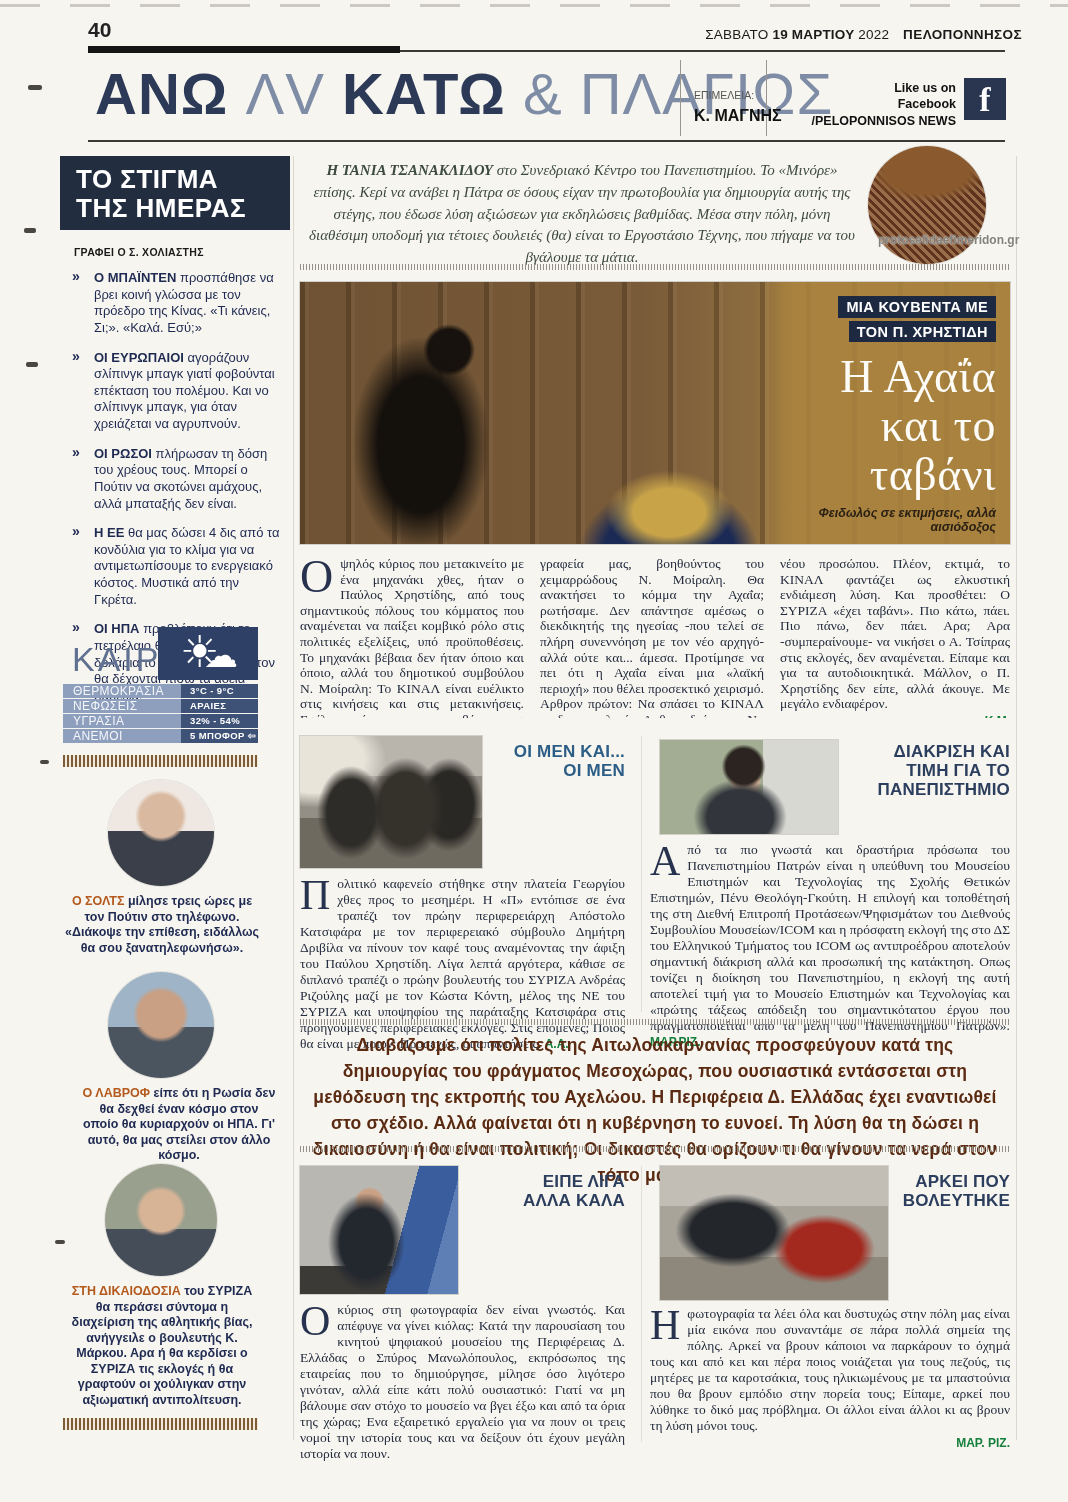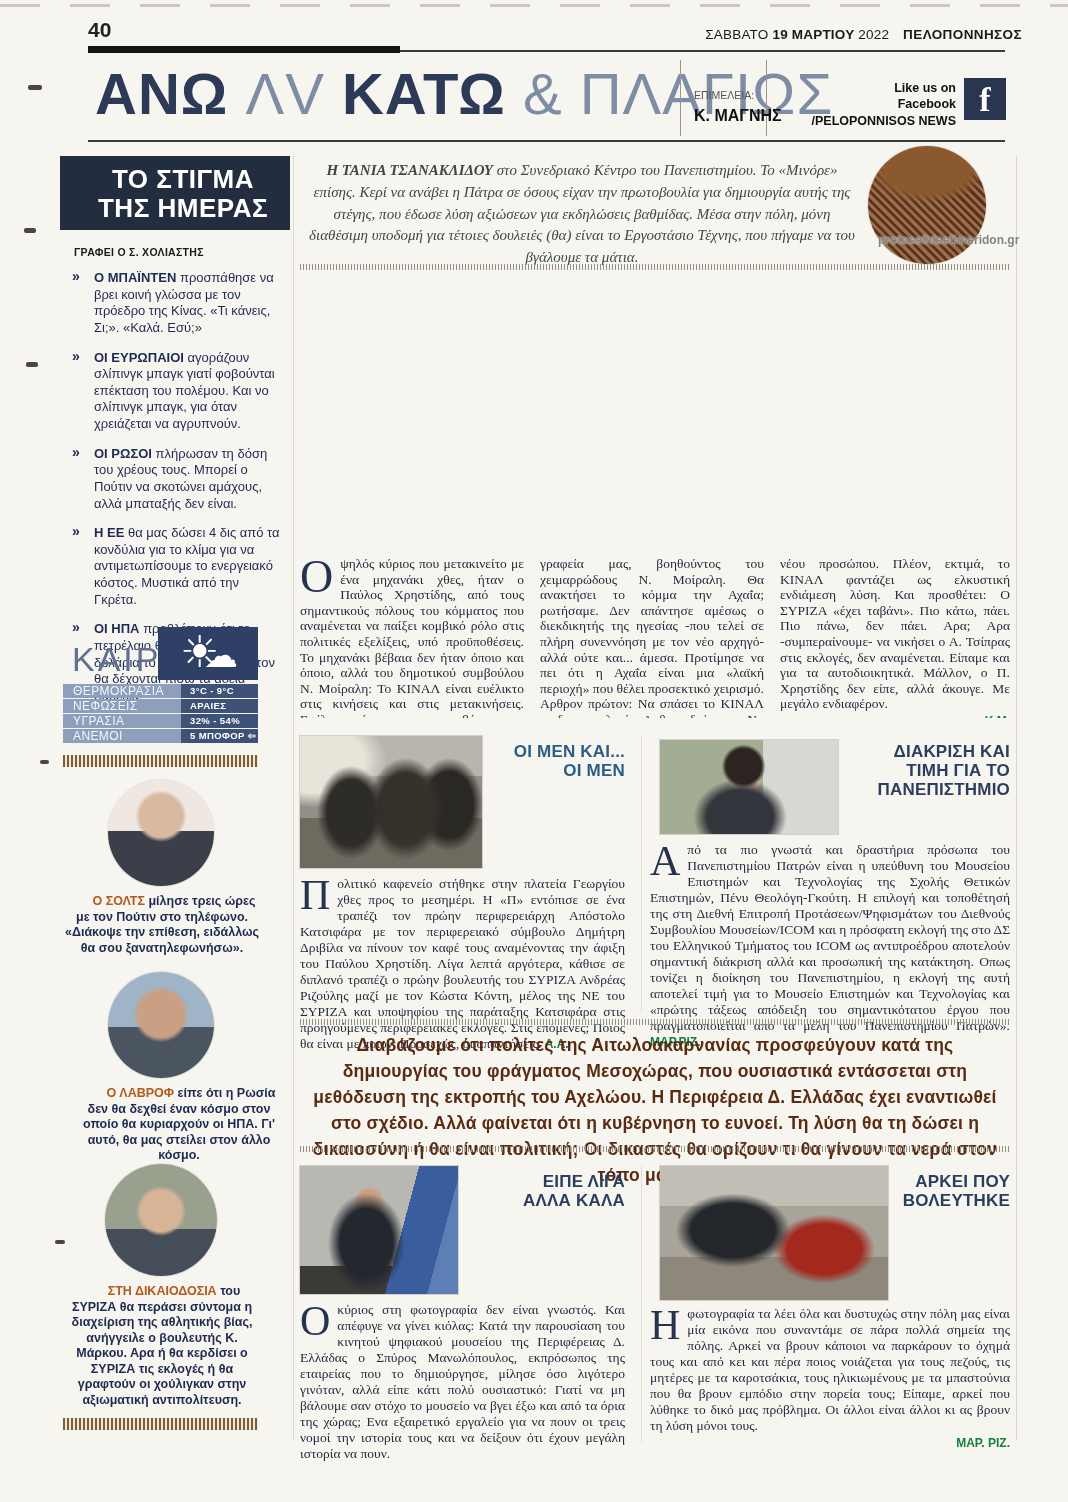--- a/index.html
+++ b/index.html
@@ -28,42 +28,42 @@
   .epimeleia b{display:block;color:#111;font-size:16px;}
   .fb-text{right:112px;top:80px;text-align:right;font:800 12.5px/1.3 "Liberation Sans",sans-serif;color:#111;white-space:pre-line;}
   .fb-icon{right:62px;top:78px;width:42px;height:42px;background:#2a3550;color:#fff;text-align:center;font:700 34px/44px "Liberation Serif",serif;}
   .mast-rule{left:88px;top:140px;width:917px;height:2px;background:#3a3a38;}
 
   
   .hairline{background:#dcd8cf;}
 
   
   .stigma-box{left:60px;top:156px;width:230px;height:74px;background:#232d40;color:#fff;
-    font:800 26px/29px "Liberation Sans",sans-serif;padding:9px 0 0 16px;box-sizing:border-box;white-space:pre-line;letter-spacing:.5px;text-align:center;}
+    font:800 26px/29px "Liberation Sans",sans-serif;padding:9px 0 0 16px;box-sizing:border-box;white-space:pre-line;letter-spacing:.5px;}
   .stigma-byline{left:74px;top:246px;font:800 10.5px "Liberation Sans",sans-serif;color:#1a1a1a;letter-spacing:.3px;}
   .stigma-list{left:72px;top:270px;width:212px;}
   .stigma-item{position:relative;margin-bottom:13px;padding-left:22px;font:500 13px/1.28 "Liberation Sans",sans-serif;color:#1e2a52;}
   .stigma-item .marker{position:absolute;left:0;top:-2px;font-weight:900;color:#1e2a52;font-size:14px;}
   .stigma-item b{font-weight:900;}
 
   .kairos-title{left:72px;top:640px;font:400 34px "Liberation Sans",sans-serif;color:#5f7090;letter-spacing:3px;}
   .kairos-iconbox{left:158px;top:627px;width:100px;height:53px;background:#2e4066;}
   .kairos-iconbox .sun{position:absolute;left:22px;top:-1px;color:#fff;font-size:44px;font-family:"DejaVu Sans",sans-serif;}
   .kairos-iconbox .cloud{position:absolute;left:46px;top:8px;color:#fff;font-size:34px;font-family:"DejaVu Sans",sans-serif;}
   .weather-table{left:63px;top:684px;width:195px;font-family:"Liberation Sans",sans-serif;}
   .weather-row{display:flex;height:14px;line-height:14px;margin-bottom:1px;}
   .weather-row .wl{width:108px;background:#8d9fbd;color:#f4f6fa;font-size:12px;font-weight:400;padding-left:10px;letter-spacing:.4px;}
   .weather-row .wv{flex:1;background:#3e5278;color:#fff;font-size:9.5px;font-weight:700;padding-left:9px;letter-spacing:.4px;}
 
   .stripe-brown{height:12px;background:repeating-linear-gradient(90deg,#7d5c36 0 2px,#efe9dd 2px 4px);}
   .tickband{height:6px;background:repeating-linear-gradient(90deg,#938e84 0 1px,transparent 1px 3px);}
 
   .circ{border-radius:50%;overflow:hidden;box-shadow:0 0 0 1px rgba(0,0,0,.08);}
   .side-caption{font:700 12.5px/15.5px "Liberation Sans",sans-serif;color:#1e2a52;text-align:center;}
-  .side-caption b{color:#b3591d;font-weight:900;margin-left:24px;}
+  .side-caption b{color:#b3591d;font-weight:900;}
 
   
   .lead-note{left:308px;top:160px;width:548px;font:italic 400 15px/1.45 "Liberation Serif",serif;color:#3c4a42;text-align:center;}
   .lead-note b{font-weight:700;}
   .watermark{left:878px;top:233px;font:800 12px "Liberation Sans",sans-serif;color:#83837d;text-shadow:0 0 2px #fff;}
 
   
   .feature-photo{left:300px;top:282px;width:710px;height:262px;
     background:
       radial-gradient(ellipse 90px 60px at 52% 88%,#c8a348 0 40%,transparent 70%),
@@ -236,20 +236,30 @@
   </div>
   <div class="abs stripe-brown" style="left:63px;top:1418px;width:195px;"></div>
 
   <div class="abs lead-note">
     <b>Η ΤΑΝΙΑ ΤΣΑΝΑΚΛΙΔΟΥ</b> <span>στο Συνεδριακό Κέντρο του Πανεπιστημίου. Το «Μινόρε» επίσης. Κερί να ανάβει η Πάτρα σε όσους είχαν την πρωτοβουλία για δημιουργία αυτής της στέγης, που έδωσε λύση αξιώσεων για εκδηλώσεις βαθμίδας. Μέσα στην πόλη, μόνη διαθέσιμη υποδομή για τέτοιες δουλειές (θα) είναι το Εργοστάσιο Τέχνης, που πήγαμε να του βγάλουμε τα μάτια.</span>
   </div>
   <div class="abs circ audience-photo" style="left:868px;top:146px;width:118px;height:118px;"></div>
   <div class="abs watermark">protoselidaefimeridon.gr</div>
 
   <div class="abs tickband" style="left:300px;top:264px;width:710px;"></div>
+  <div class="abs feature-photo photo-frame">
+    <div class="feature-panel">
+      <span class="kicker">ΜΙΑ ΚΟΥΒΕΝΤΑ ΜΕ</span><br>
+      <span class="kicker">ΤΟΝ Π. ΧΡΗΣΤΙΔΗ</span>
+      <div class="feature-headline">Η Αχαΐα
+και το
+ταβάνι</div>
+      <div class="feature-subhead">Φειδωλός σε εκτιμήσεις, αλλά αισιόδοξος</div>
+    </div>
+  </div>
   <div class="abs fcol" style="left:300px;width:224px;">
     <span class="dropcap">Ο</span><span>ψηλός κύριος που μετακινείτο με ένα μηχανάκι χθες, ήταν ο Παύλος Χρηστίδης, από τους σημαντικούς πόλους του κόμματος που αναμένεται να παίξει κομβικό ρόλο στις πολιτικές εξελίξεις, υπό προϋποθέσεις. Το μηχανάκι βέβαια δεν ήταν όποιο και όποιο, αλλά του δημοτικού συμβούλου Ν. Μοίραλη: Το ΚΙΝΑΛ είναι ευέλικτο στις κινήσεις και στις μετακινήσεις. Ευέλικτη ήταν και η κουβέντα που είχαμε στα</span>
   </div>
   <div class="abs fcol" style="left:540px;width:224px;">
     <span>γραφεία μας, βοηθούντος του χειμαρρώδους Ν. Μοίραλη. Θα ανακτήσει το κόμμα την Αχαΐα; ρωτήσαμε. Δεν απάντησε αμέσως ο διεκδικητής της ηγεσίας -που τελεί σε πλήρη συνεννόηση με τον νέο αρχηγό- αλλά ούτε και... άμεσα. Προτίμησε να πει ότι η Αχαΐα είναι μια «λαϊκή περιοχή» που θέλει προσεκτικό χειρισμό. Αρθρον πρώτον: Να σπάσει το ΚΙΝΑΛ τη δεκανικολογία. Αρθρον δεύτερον: Να αξιοποιήσει τη δυναμική που αναπτύχθηκε με την εκλογή ενός</span>
   </div>
   <div class="abs fcol" style="left:780px;width:230px;">
     <span>νέου προσώπου. Πλέον, εκτιμά, το ΚΙΝΑΛ φαντάζει ως ελκυστική ενδιάμεση λύση. Και προσθέτει: Ο ΣΥΡΙΖΑ «έχει ταβάνι». Πιο κάτω, πάει. Πιο πάνω, δεν πάει. Αρα; Αρα -συμπεραίνουμε- να νικήσει ο Α. Τσίπρας στις εκλογές, δεν αναμένεται. Είπαμε και για τα αυτοδιοικητικά. Μάλλον, ο Π. Χρηστίδης δεν είπε, αλλά άκουγε. Με μεγάλο ενδιαφέρον.</span>
     <span class="sig sig-line">Κ.Μ.</span>
   </div>

